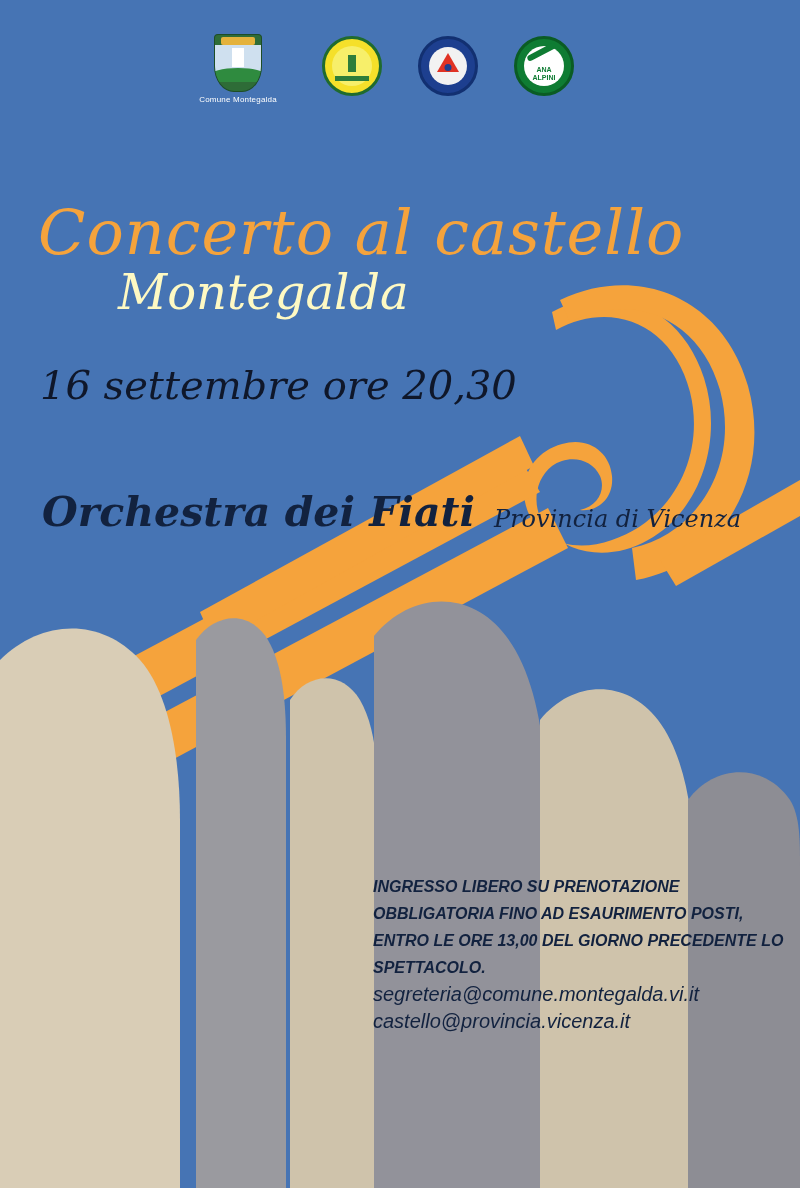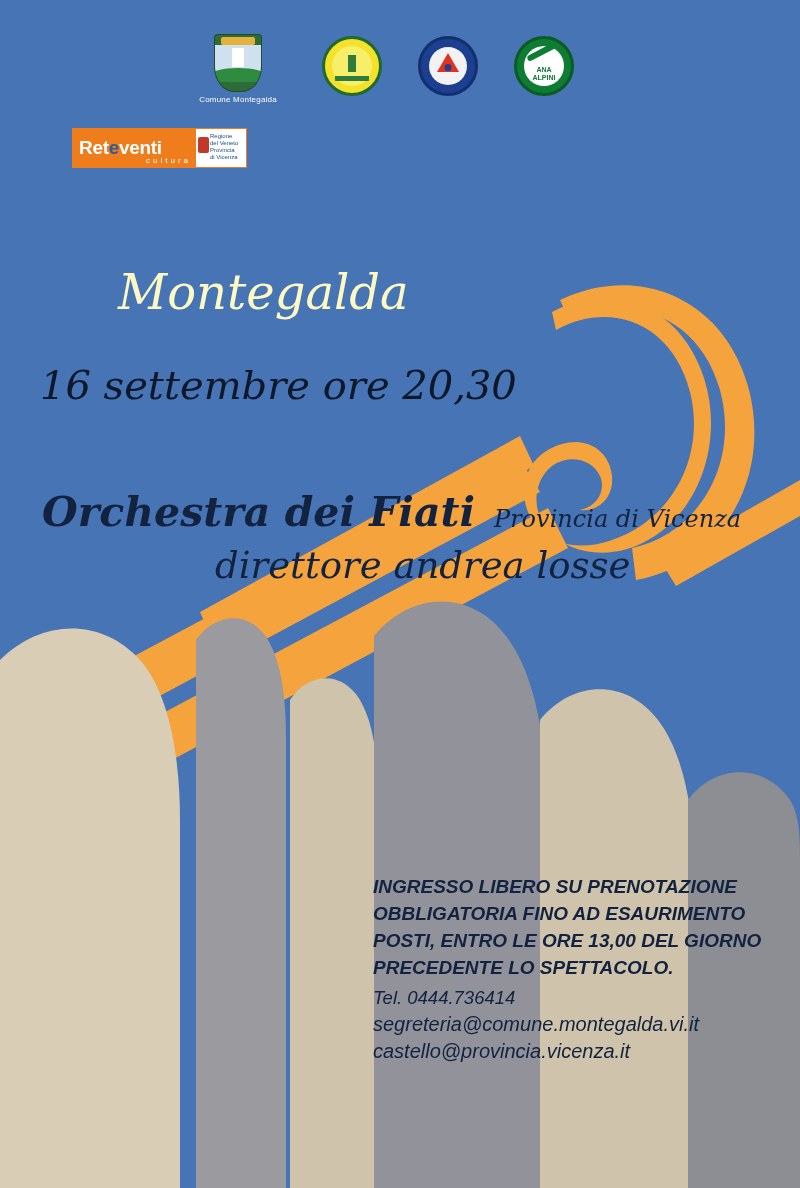--- a/index.html
+++ b/index.html
@@ -199,21 +199,21 @@
   
   .info {
     position: absolute;
     left: 373px; top: 873px;
     width: 420px;
     color: #12223f;
   }
   .info .bold {
     font-weight: bold;
     font-style: italic;
-    font-size: 19px;
+    font-size: 16px;
     line-height: 27px;
   }
   .info .tel {
     font-style: italic;
     font-size: 18.5px;
     line-height: 27px;
     margin-top: 3px;
   }
   .info .mail {
     font-style: italic;
@@ -296,40 +296,28 @@
 
     <div class="logo-item" style="left:454px; top:2px; width:60px;">
       <div class="badge-round badge-green">
         <div class="inner"></div>
           <div class="feather"></div>
           <div class="lbl">ANA<br>ALPINI</div>
       </div>
     </div>
   </div>
 
-  <div class="rete">
-    <div class="txt"><span>Ret</span><span class="e">e</span><span>venti</span></div>
-    <div class="sub">cultura</div>
-    <div class="veneto">
-      <div class="lion"></div>
-      <div>Regione</div>
-      <div>del Veneto</div>
-      <div>Provincia</div>
-      <div>di Vicenza</div>
-    </div>
-  </div>
-
+
+  <div class="title1">Concerto al castello</div>
   <div class="title2">Montegalda</div>
   <div class="date">16 settembre ore 20,30</div>
 
   <div class="orch">Orchestra dei Fiati</div>
   <div class="orch-sub">Provincia di Vicenza</div>
-  <div class="director">direttore andrea losse</div>
 
 
   <div class="info">
     <div class="bold">INGRESSO LIBERO SU PRENOTAZIONE OBBLIGATORIA FINO AD ESAURIMENTO POSTI, ENTRO LE ORE 13,00 DEL GIORNO PRECEDENTE LO SPETTACOLO.</div>
-    <div class="tel">Tel.  0444.736414</div>
     <div class="mail">segreteria@comune.montegalda.vi.it</div>
     <div class="mail">castello@provincia.vicenza.it</div>
   </div>
 
 </div>
 
 </body></html>

